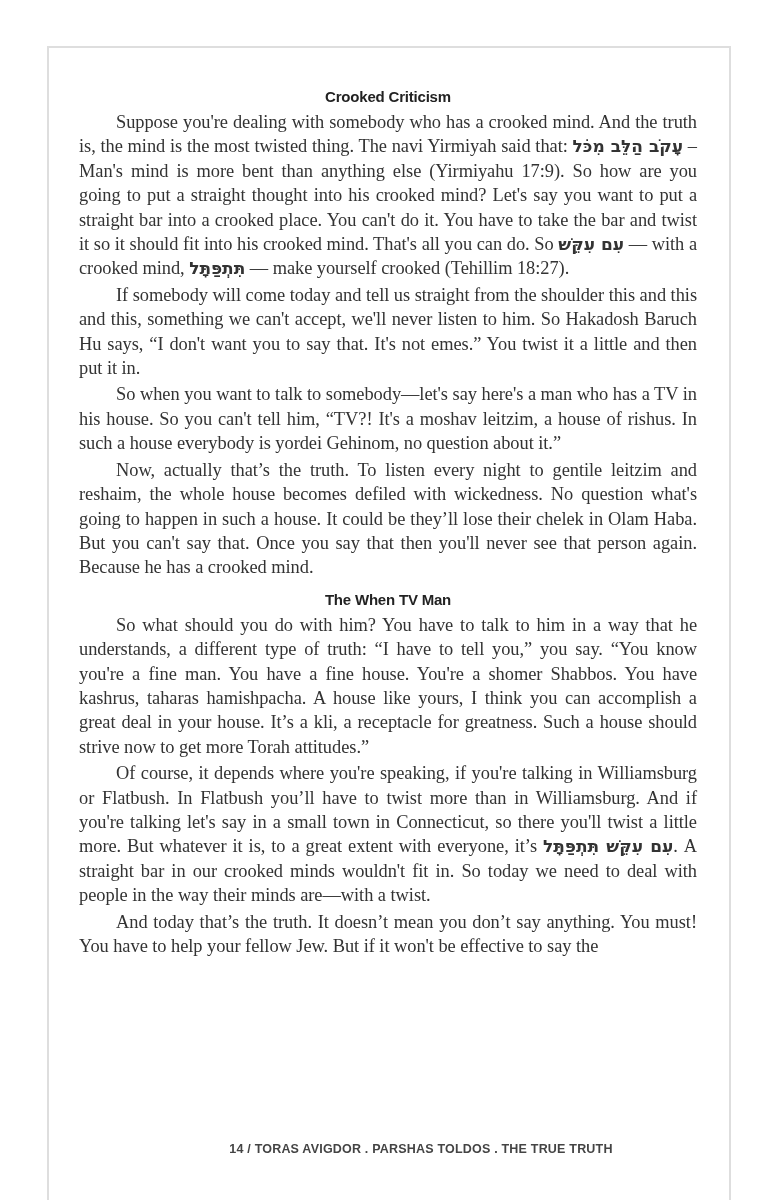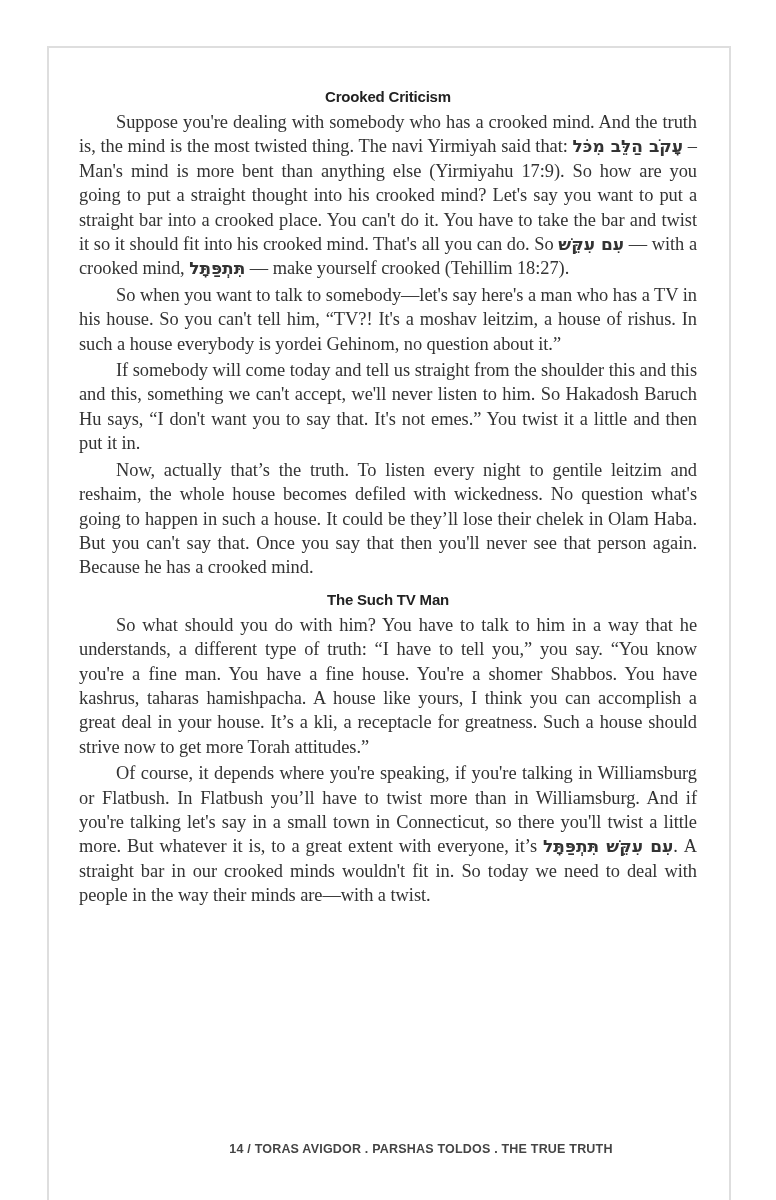--- a/index.html
+++ b/index.html
@@ -39,24 +39,25 @@
 </style>
 </head>
 <body>
 
 <div class="page-frame"></div>
 
 <div class="content">
   <div>
     <h3 class="heading heading-1">Crooked Criticism</h3>
     <p class="para"><span>Suppose you're dealing with somebody who has a crooked mind. And the truth is, the mind is the most twisted thing. The </span><span class="it">navi</span><span> Yirmiyah said that: </span><span class="he">עָקֹב הַלֵּב מִכֹּל</span><span> – </span><span class="it">Man's mind is more bent than anything else</span><span> (Yirmiyahu 17:9). So how are you going to put a straight thought into his crooked mind? Let's say you want to put a straight bar into a crooked place. You can't do it. You have to take the bar and twist it so it should fit into his crooked mind. That's all you can do. So </span><span class="he">עִם עִקֵּשׁ</span><span> — </span><span class="it">with a crooked mind,</span><span> </span><span class="he">תִּתְפַּתָּל</span><span> — </span><span class="it">make yourself crooked</span><span> (Tehillim 18:27).</span></p>
+    <p class="para"><span>If somebody will come today and tell us straight from the shoulder this and this and this, something we can't accept, we'll never listen to him. So Hakadosh Baruch Hu says, “I don't want you to say that. It's not </span><span class="it">emes</span><span>.” You twist it a little and then put it in.</span></p>
     <p class="para"><span>So when you want to talk to somebody—let's say here's a man who has a TV in his house. So you can't tell him, “TV?! It's a </span><span class="it">moshav leitzim</span><span>, a house of </span><span class="it">rishus</span><span>. In such a house everybody is </span><span class="it">yordei Gehinom</span><span>, no question about it.”</span></p>
-    <p class="para"><span>If somebody will come today and tell us straight from the shoulder this and this and this, something we can't accept, we'll never listen to him. So Hakadosh Baruch Hu says, “I don't want you to say that. It's not </span><span class="it">emes</span><span>.” You twist it a little and then put it in.</span></p>
     <p class="para"><span>Now, actually that’s the truth. To listen every night to gentile </span><span class="it">leitzim</span><span> and </span><span class="it">reshaim</span><span>, the whole house becomes defiled with wickedness. No question what's going to happen in such a house. It could be they’ll lose their </span><span class="it">chelek</span><span> in Olam Haba. But you can't say that. Once you say that then you'll never see that person again. Because he has a crooked mind.</span></p>
   </div>
   <div>
-    <h3 class="heading heading-2">The Such TV Man</h3>
+    <h3 class="heading heading-2">The When TV Man</h3>
     <p class="para"><span>So what should you do with him? You have to talk to him in a way that he understands, a different type of truth: “I have to tell you,” you say. “You know you're a fine man. You have a fine house. You're a </span><span class="it">shomer Shabbos</span><span>. You have </span><span class="it">kashrus</span><span>, </span><span class="it">taharas hamishpacha</span><span>. A house like yours, I think you can accomplish a great deal in your house. It’s a </span><span class="it">kli</span><span>, a receptacle for greatness. Such a house should strive now to get more Torah attitudes.”</span></p>
     <p class="para"><span>Of course, it depends where you're speaking, if you're talking in Williamsburg or Flatbush. In Flatbush you’ll have to twist more than in Williamsburg. And if you're talking let's say in a small town in Connecticut, so there you'll twist a little more.  But whatever it is, to a great extent with everyone, it’s </span><span class="he">עִם עִקֵּשׁ תִּתְפַּתָּל</span><span>. A straight bar in our crooked minds wouldn't fit in. So today we need to deal with people in the way their minds are—with a twist.</span></p>
+    <p class="para"><span>And today that’s the truth. It doesn’t mean you don’t say anything. You must! You have to help your fellow Jew. But if it won't be effective to say the</span></p>
   </div>
 </div>
 
 <div class="footer">14 / TORAS AVIGDOR . PARSHAS TOLDOS . THE TRUE TRUTH</div>
 
 </body></html>

